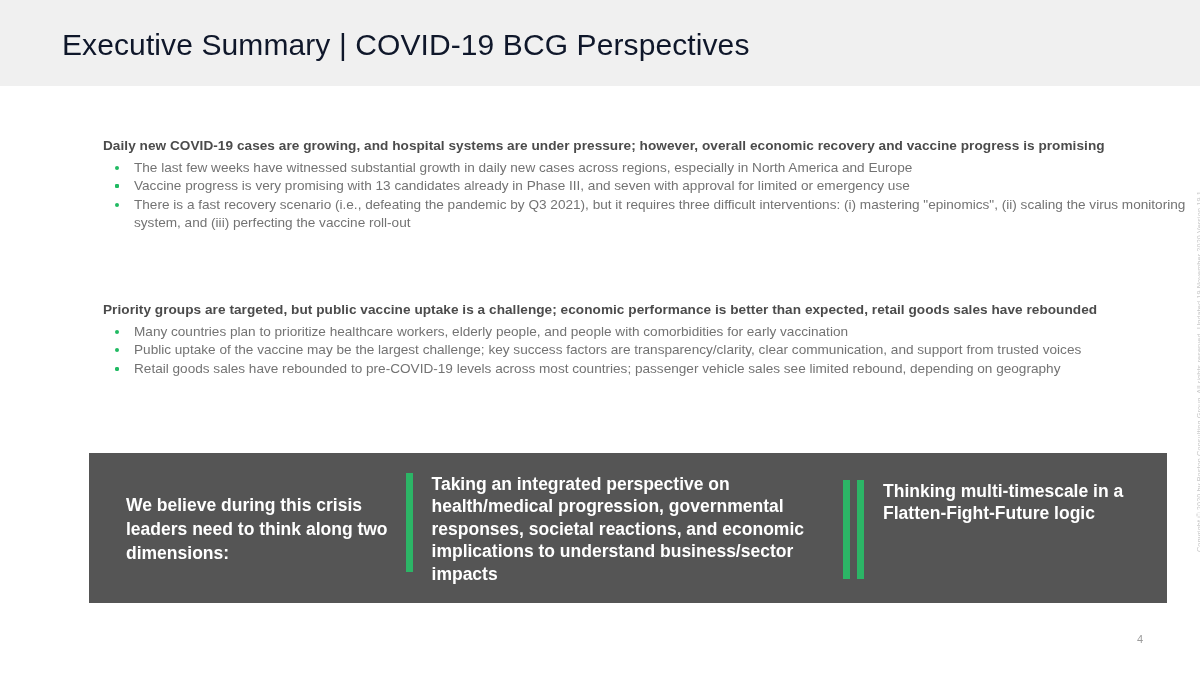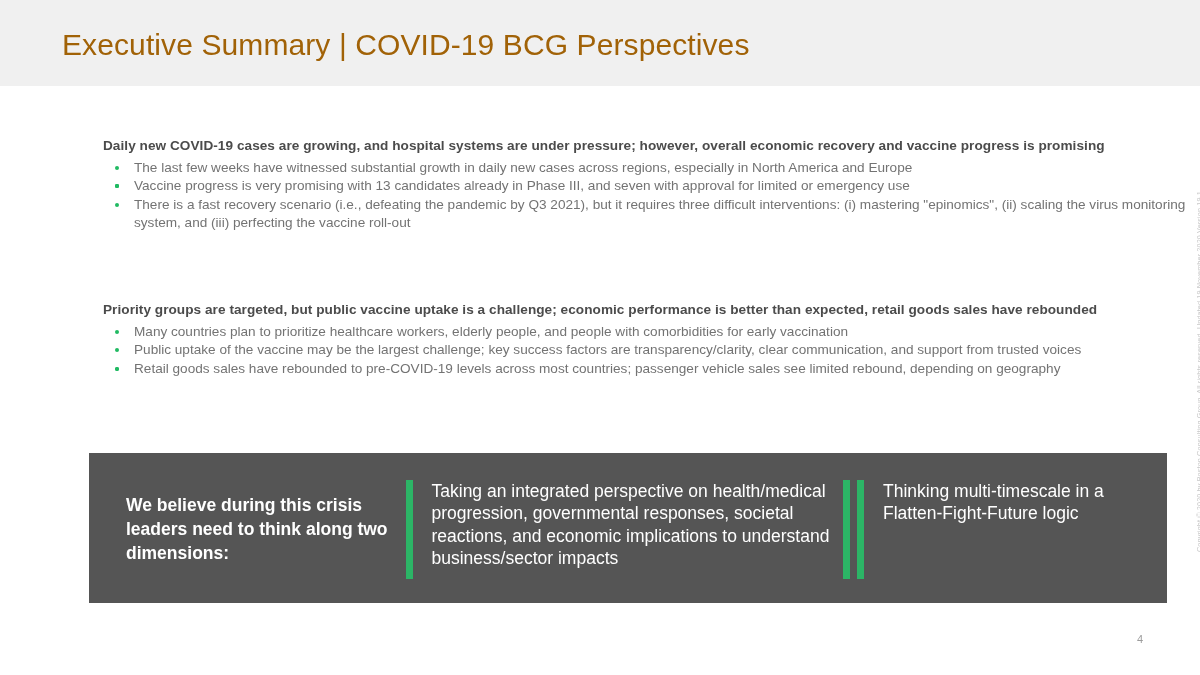--- a/index.html
+++ b/index.html
@@ -23,21 +23,21 @@
     width: 1200px;
     height: 86px;
     background: #f0f0f0;
   }
   #slide-title {
     position: absolute;
     left: 62px;
     top: 28px;
     font-size: 30px;
     font-weight: 400;
-    color: #a16207;
+    color: #0f172a;
     letter-spacing: 0.1px;
     white-space: nowrap;
   }
 
   
   #content {
     position: absolute;
     left: 0;
     top: 86px;
     width: 1200px;
@@ -128,21 +128,21 @@
     flex: 0 0 auto;
   }
   .accent-bar {
     width: 7px;
     height: 99px;
     background: #2cb566;
   }
   .callout-text {
     color: #ffffff;
     font-size: 17.5px;
-    font-weight: 400;
+    font-weight: 700;
     line-height: 22.5px;
   }
 
   
   #page-number {
     position: absolute;
     right: 57px;
     top: 633px;
     font-size: 11px;
     color: #9c9c9c;

